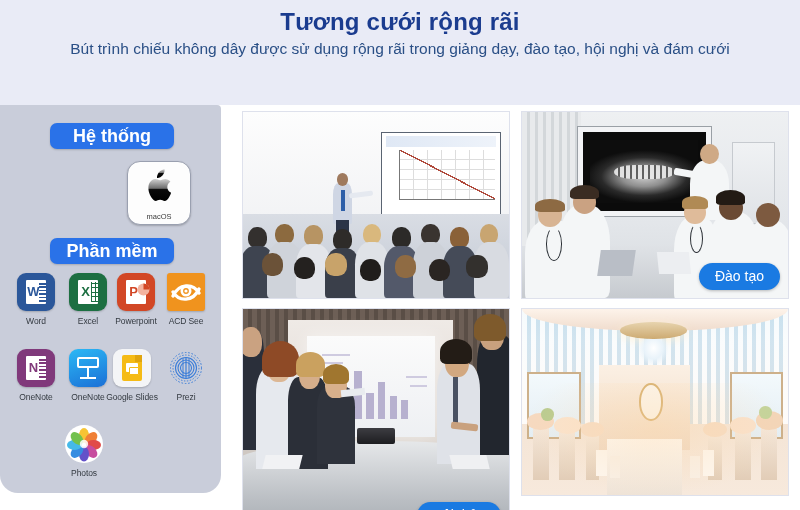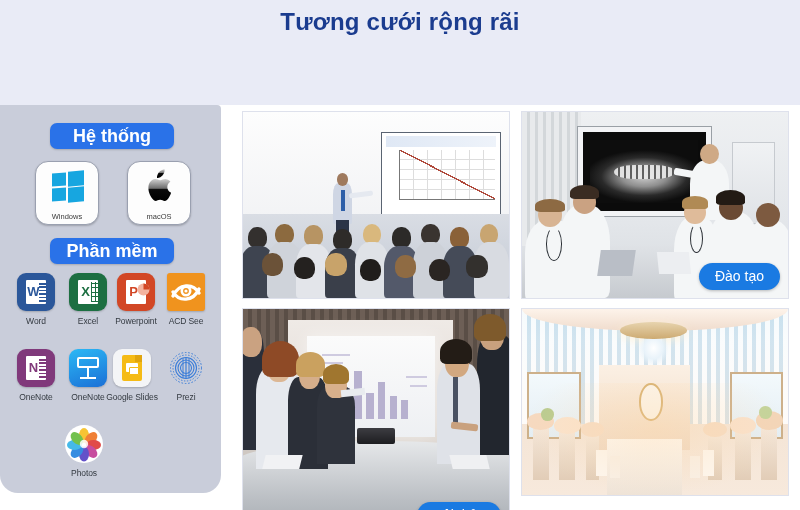--- a/index.html
+++ b/index.html
@@ -210,35 +210,27 @@
   .bloom { position: absolute; border-radius: 50%; }
   .pillar { position: absolute; background: linear-gradient(180deg,#f6e9dc,#e2cdb7); }
 </style>
 </head>
 <body>
 
 <div id="root">
 
   <div class="header">
     <div class="header-title">Tương cưới rộng rãi</div>
+    <div class="header-sub">Bút trình chiếu không dây được sử dụng rộng rãi trong giảng dạy, đào tạo, hội nghị và đám cưới</div>
   </div>
 
   <div class="sidebar">
 
     <div class="pill" id="pill-he-thong">Hệ thống</div>
 
-    <div class="os-tile" id="tile-windows">
-      <div class="win-glyph">
-        <div class="win-q a"></div>
-          <div class="win-q b"></div>
-        <div class="win-q c"></div>
-          <div class="win-q d"></div>
-      </div>
-      <div class="os-label">Windows</div>
-    </div>
 
     <div class="os-tile" id="tile-macos">
       <svg class="apple-glyph" viewBox="0 0 30 36">
         <defs>
           <linearGradient id="ag" x1="0" y1="0" x2="0" y2="1">
             <stop offset="0" stop-color="#cfcfcf"></stop>
               <stop offset="0.42" stop-color="#6e6e6e"></stop>
             <stop offset="0.48" stop-color="#0a0a0a"></stop>
               <stop offset="1" stop-color="#000000"></stop>
           </linearGradient>

